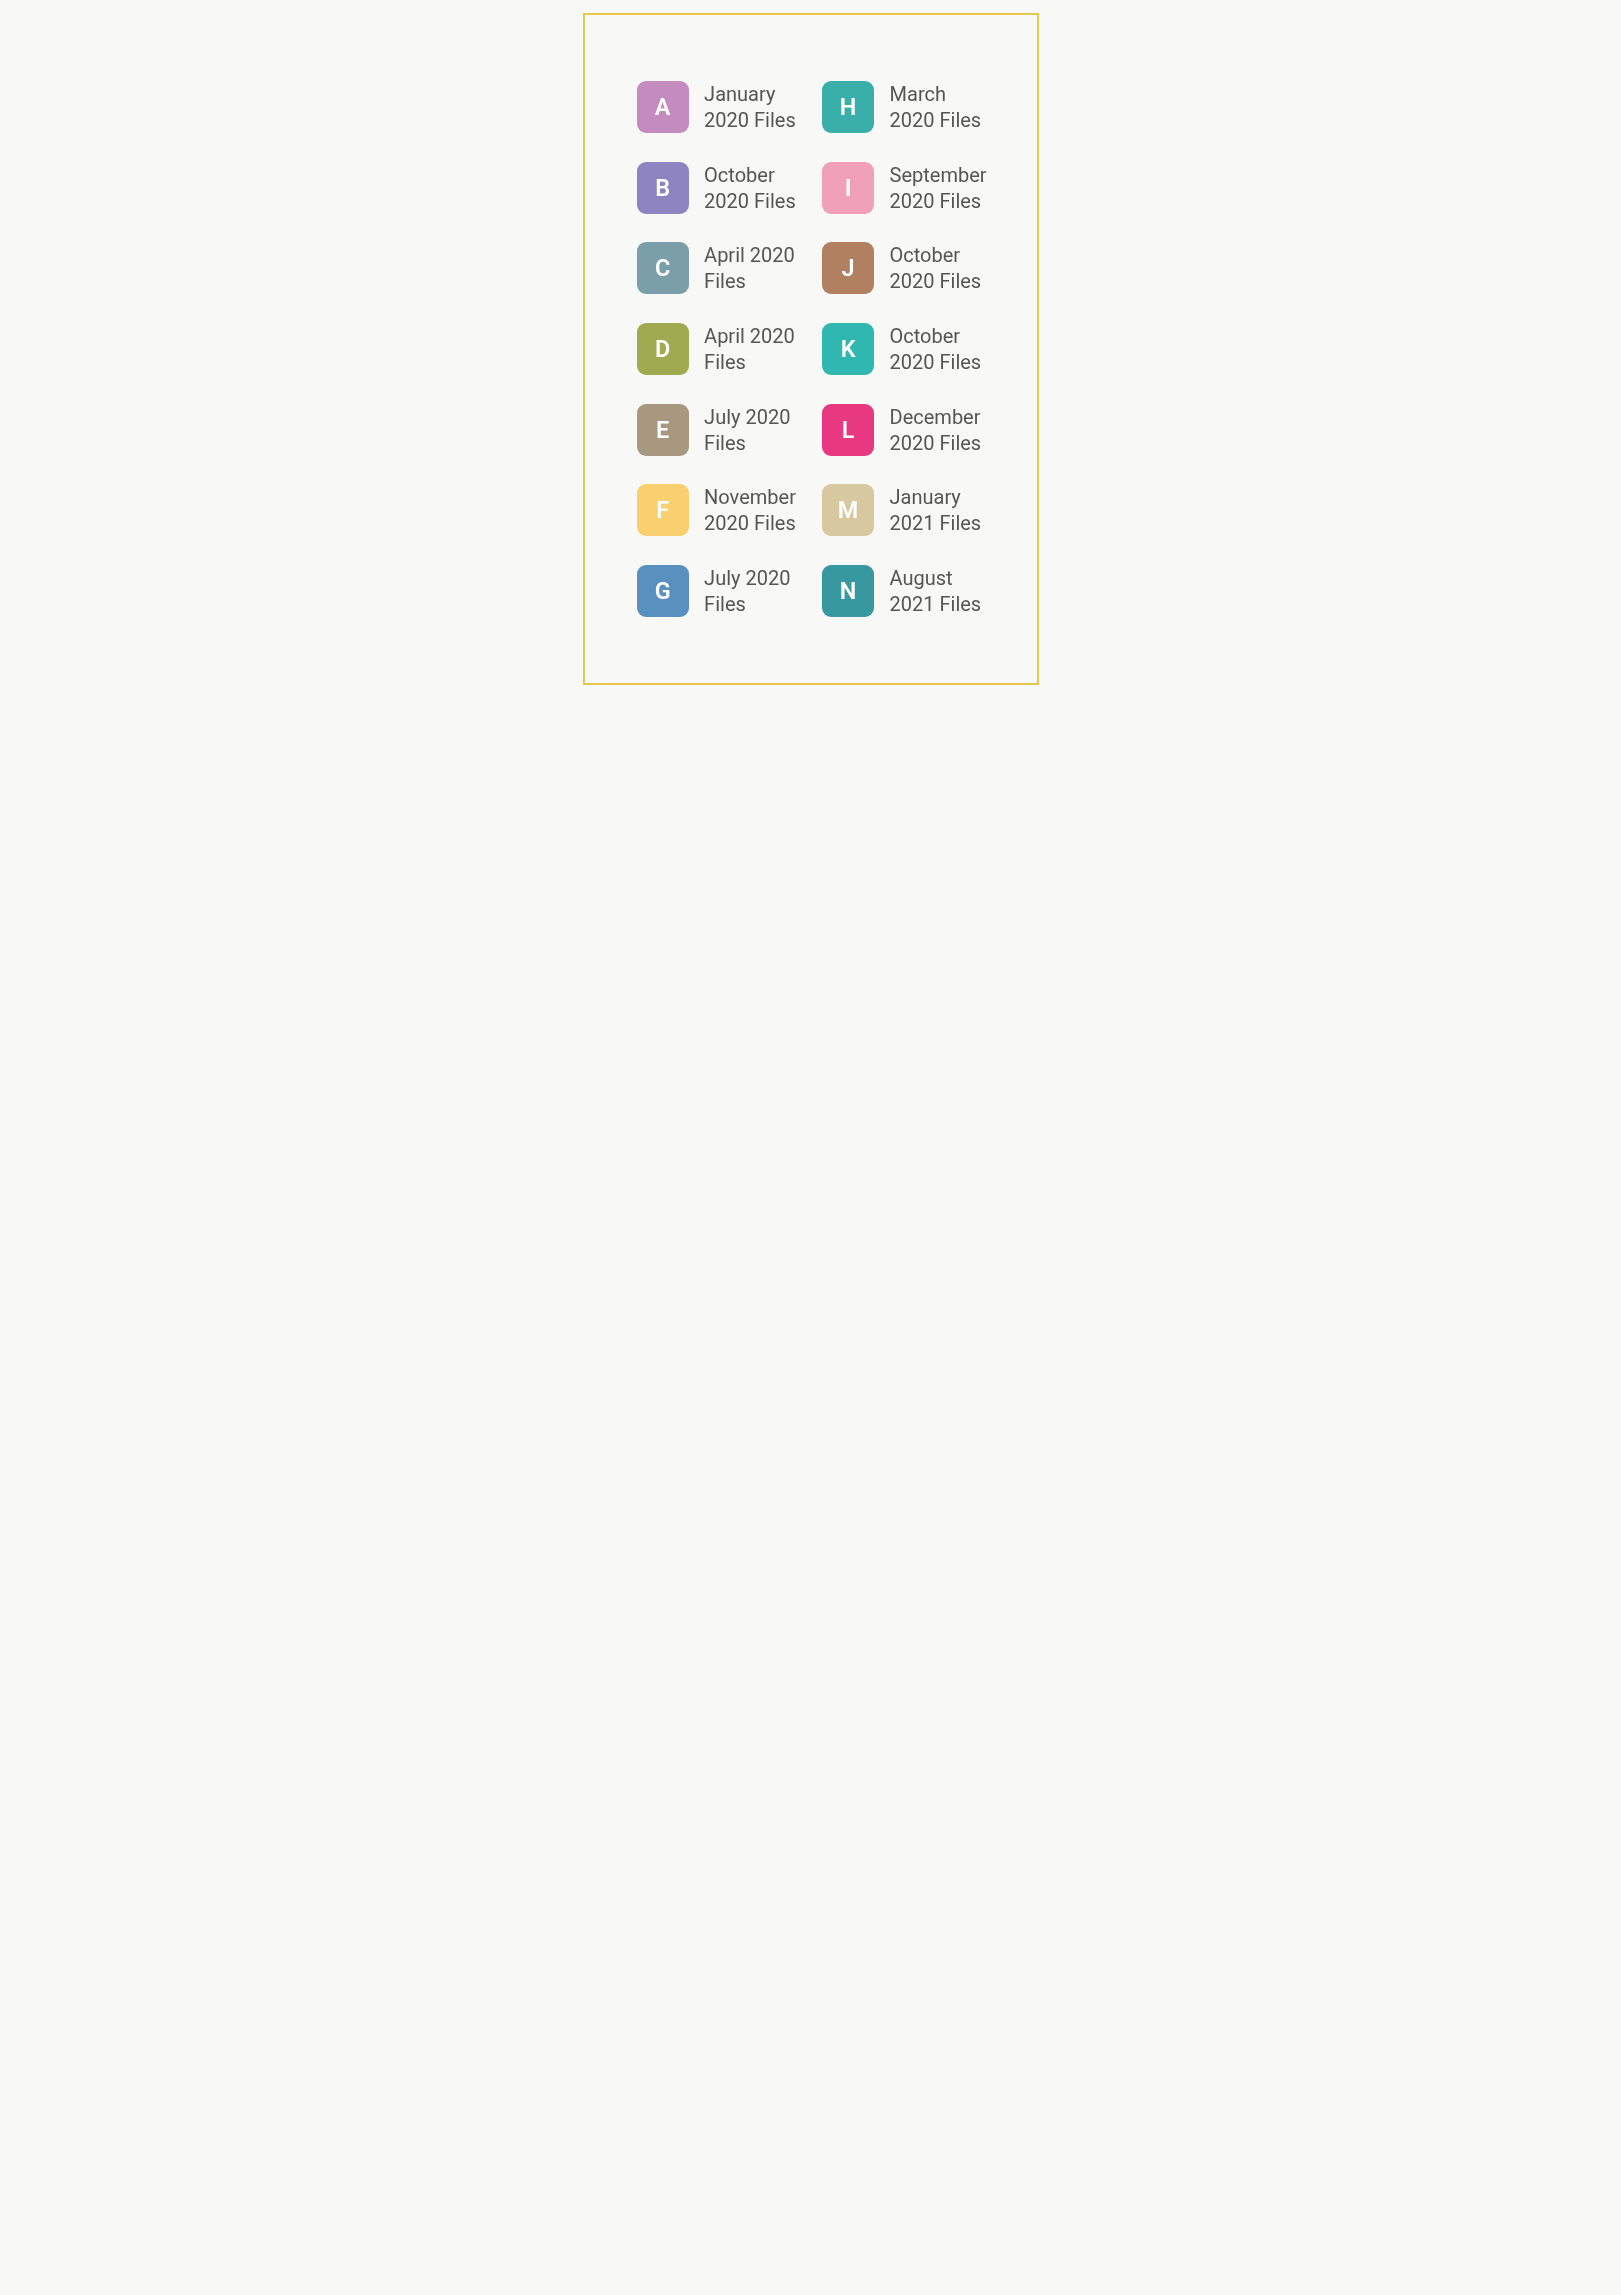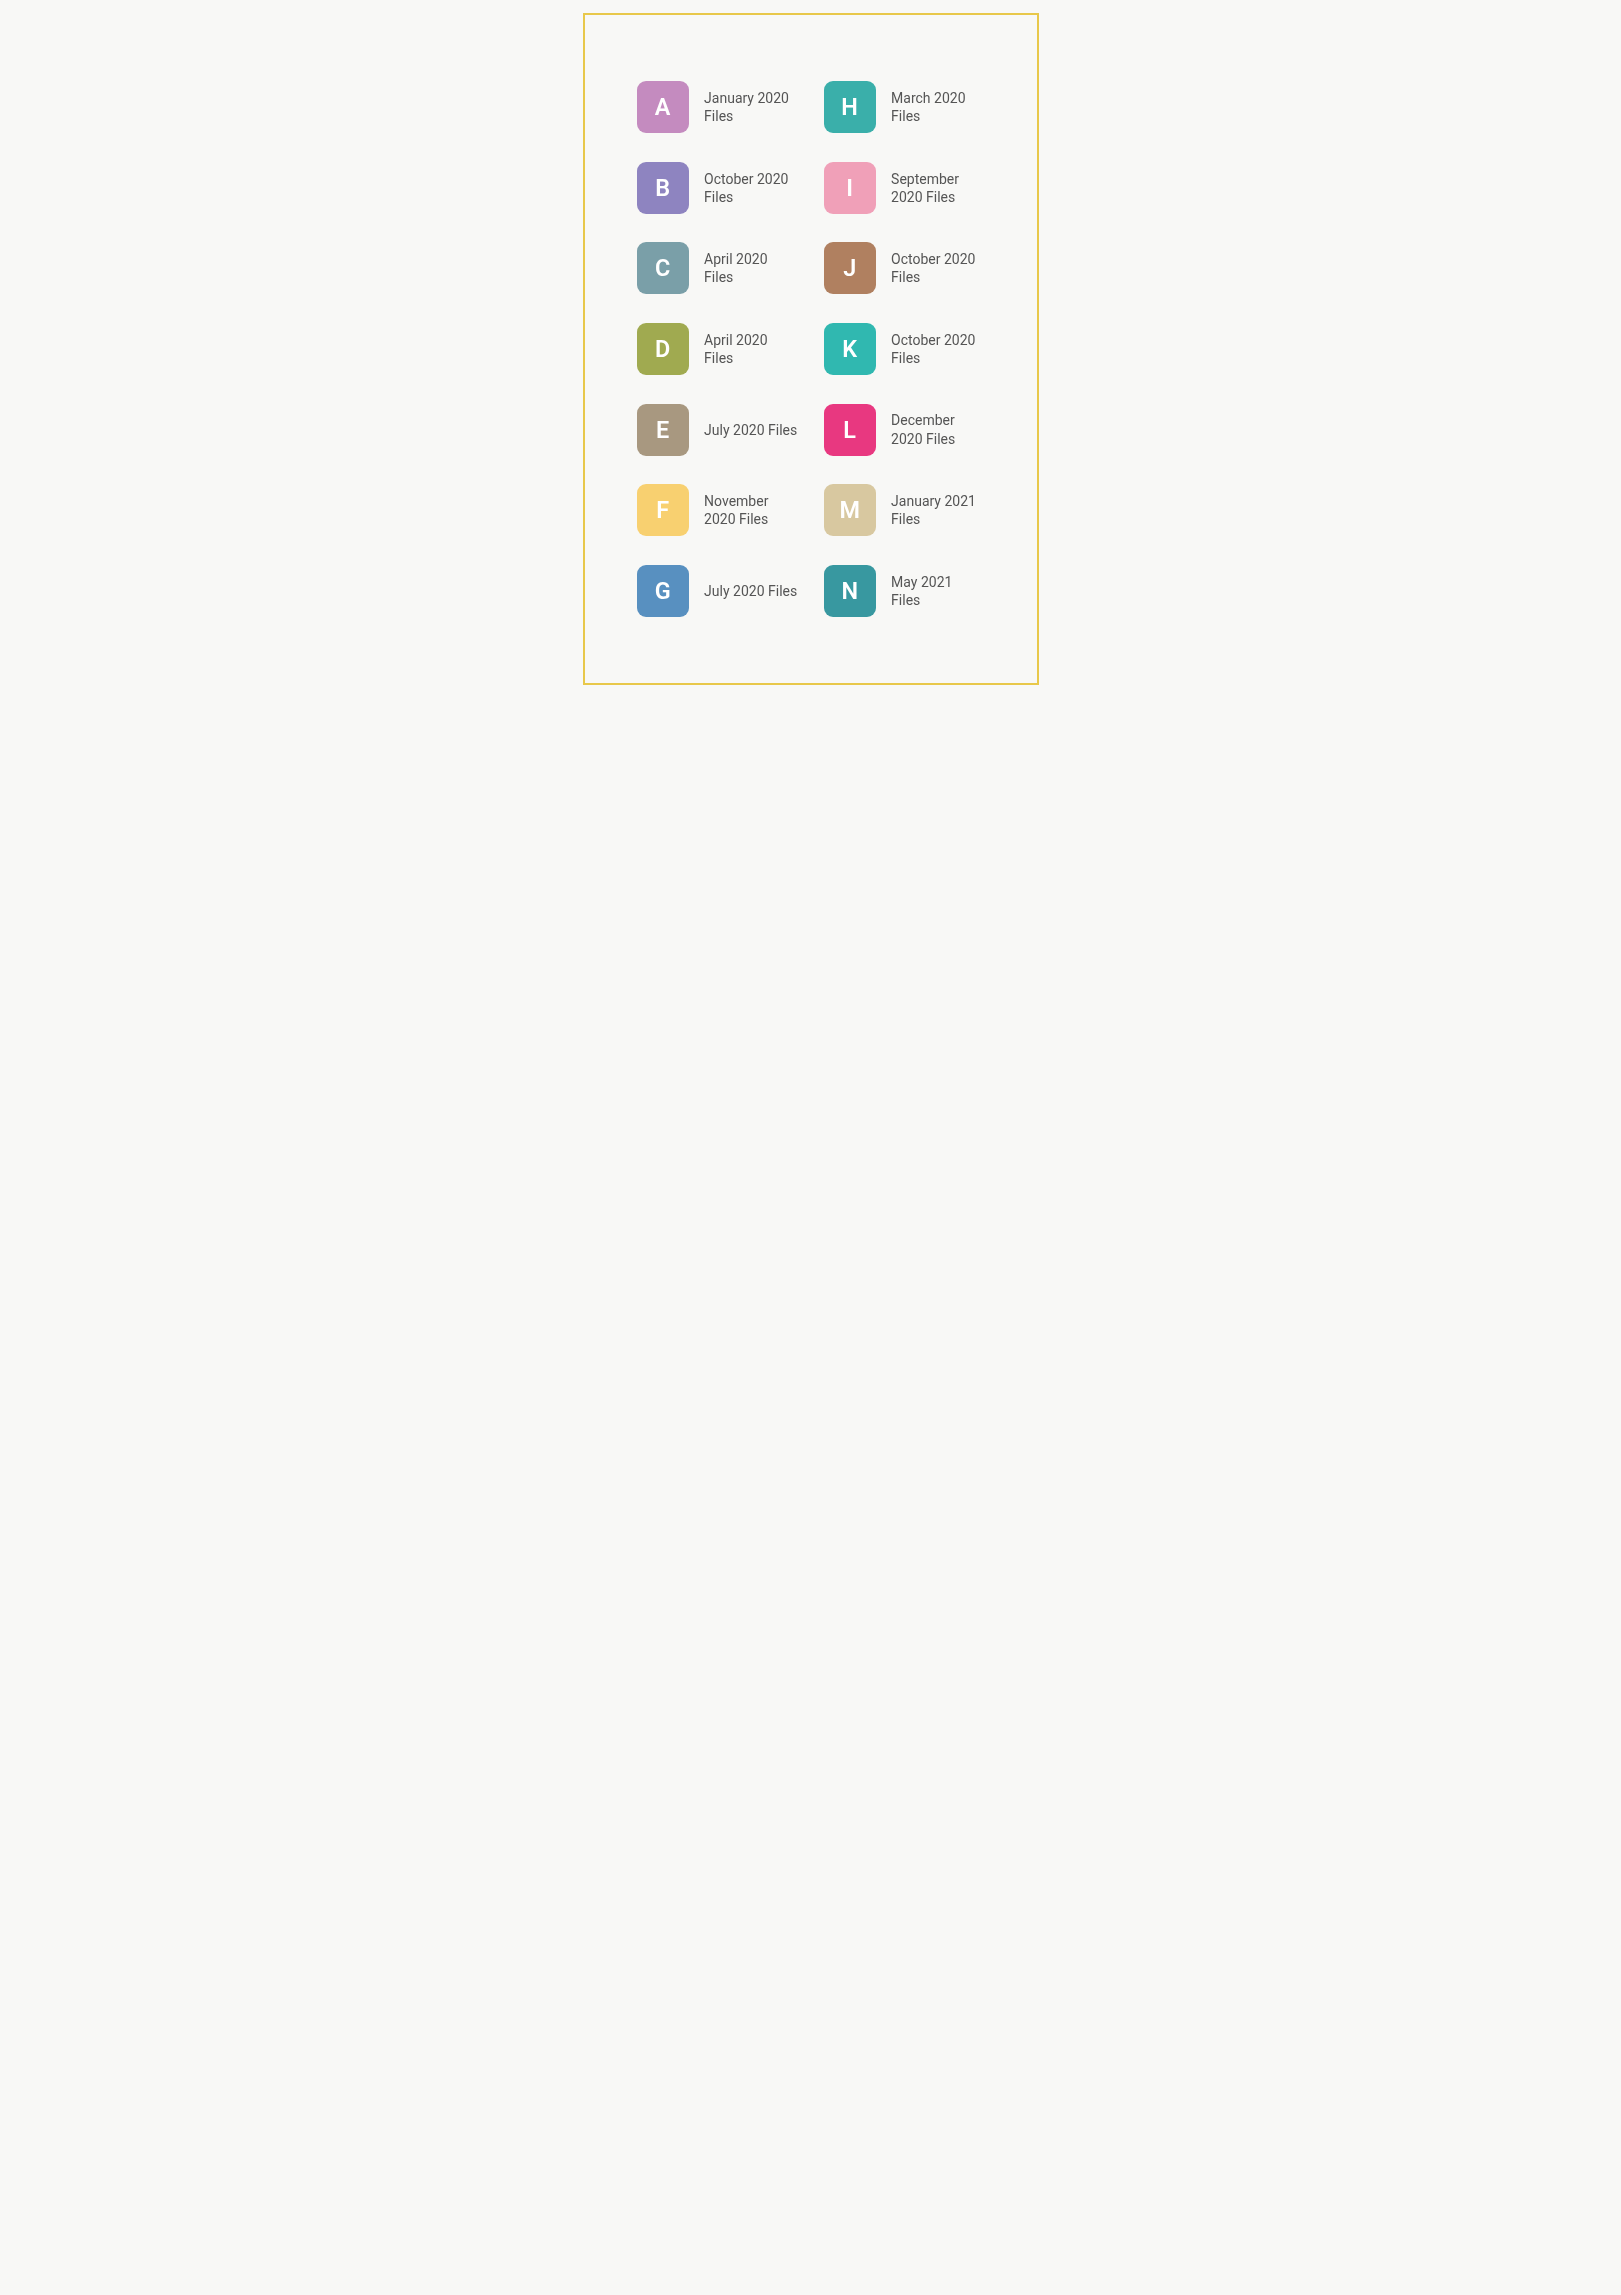--- a/index.html
+++ b/index.html
@@ -51,21 +51,21 @@
     }
 
     .folder-icon span {
       color: white;
       font-size: 23.4px;
       font-weight: 600;
       letter-spacing: -0.3px;
     }
 
     .folder-label {
-      font-size: 14px;
+      font-size: 20px;
       color: #555;
       font-weight: 400;
       line-height: 1.3;
     }
   </style>
 </head>
 <body>
 
 <div class="page-container">
   <div class="grid" id="folder-grid">
@@ -144,17 +144,17 @@
       <div class="folder-item">
         <div class="folder-icon" style="background-color: rgb(88, 144, 192);">
           <span>G</span>
         </div>
         <span class="folder-label">July 2020 Files</span>
       </div>
       <div class="folder-item">
         <div class="folder-icon" style="background-color: rgb(56, 152, 160);">
           <span>N</span>
         </div>
-        <span class="folder-label">May 2021 Files</span>
+        <span class="folder-label">August 2021 Files</span>
       </div>
     </div>
 </div>
 
 
 </body></html>

